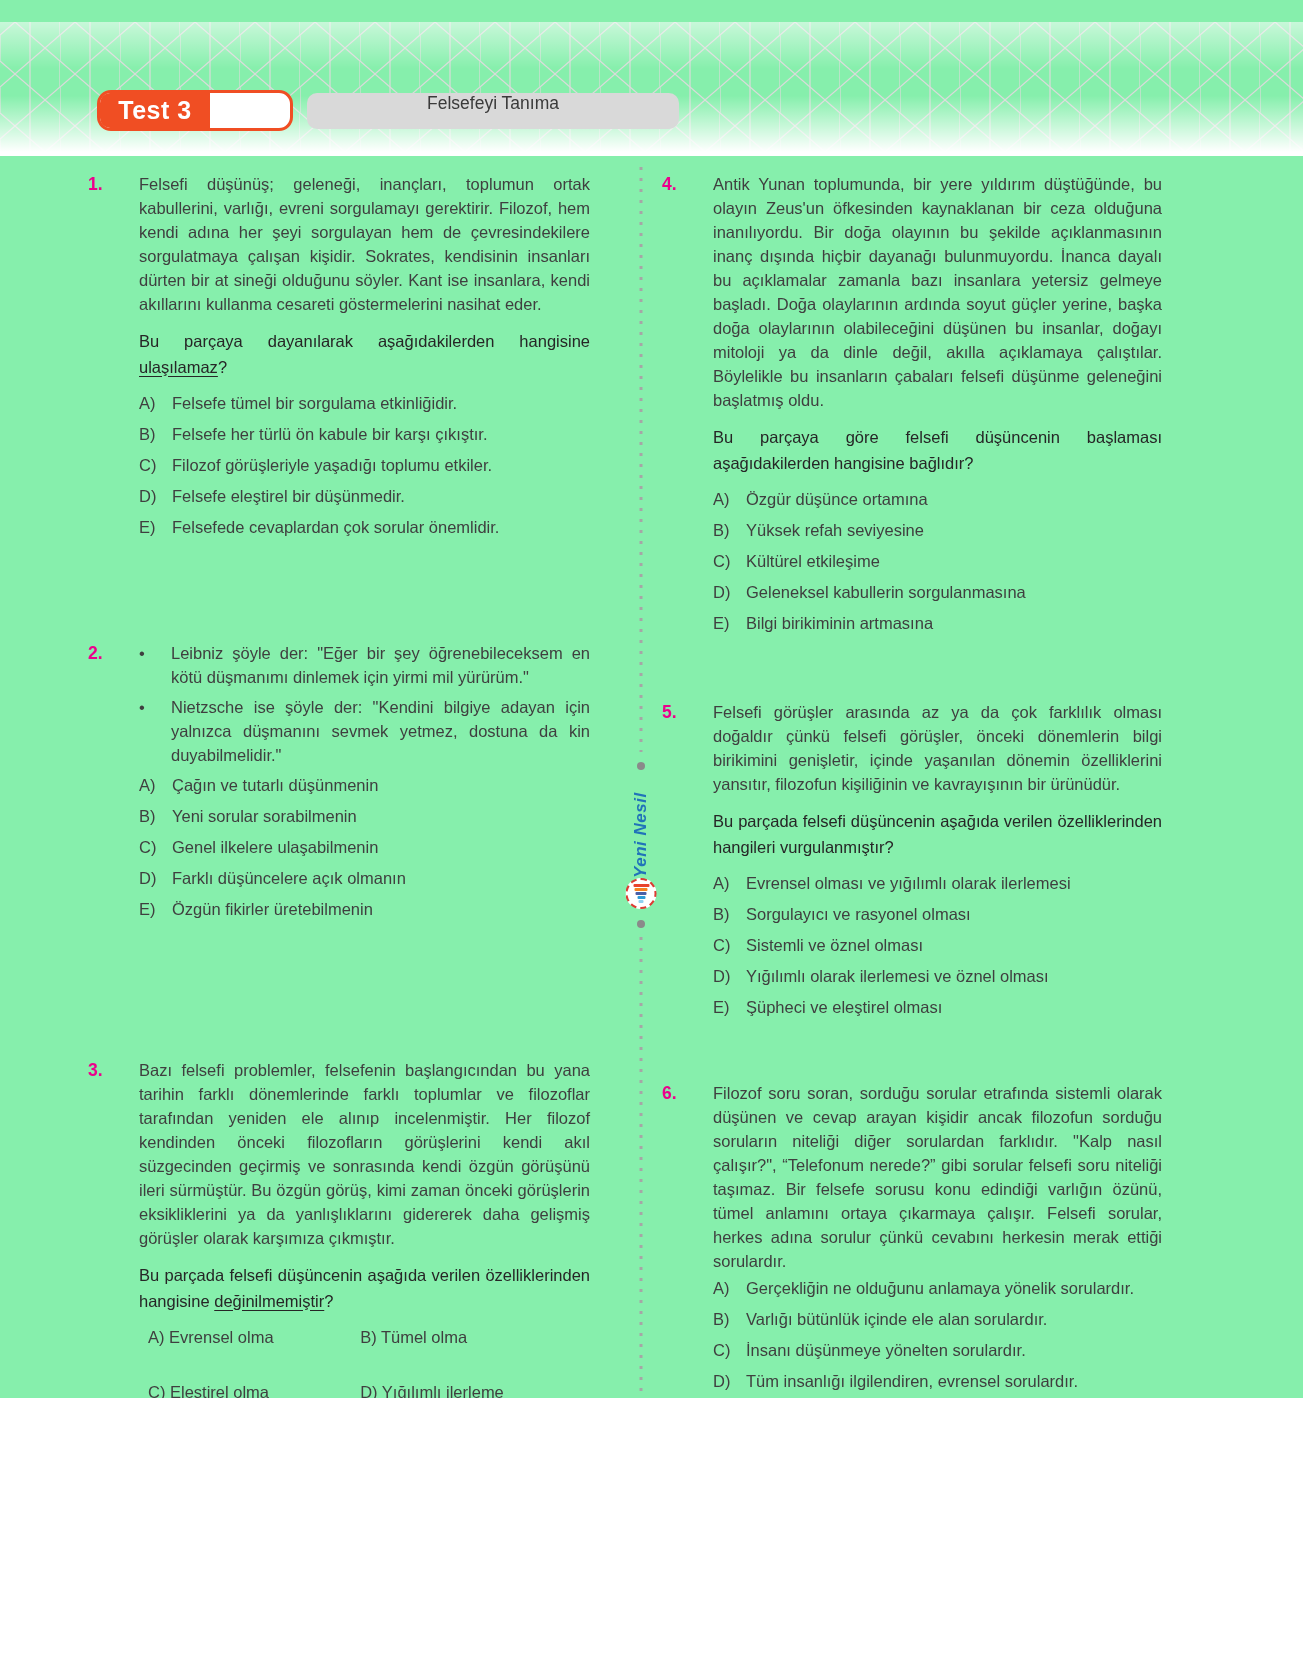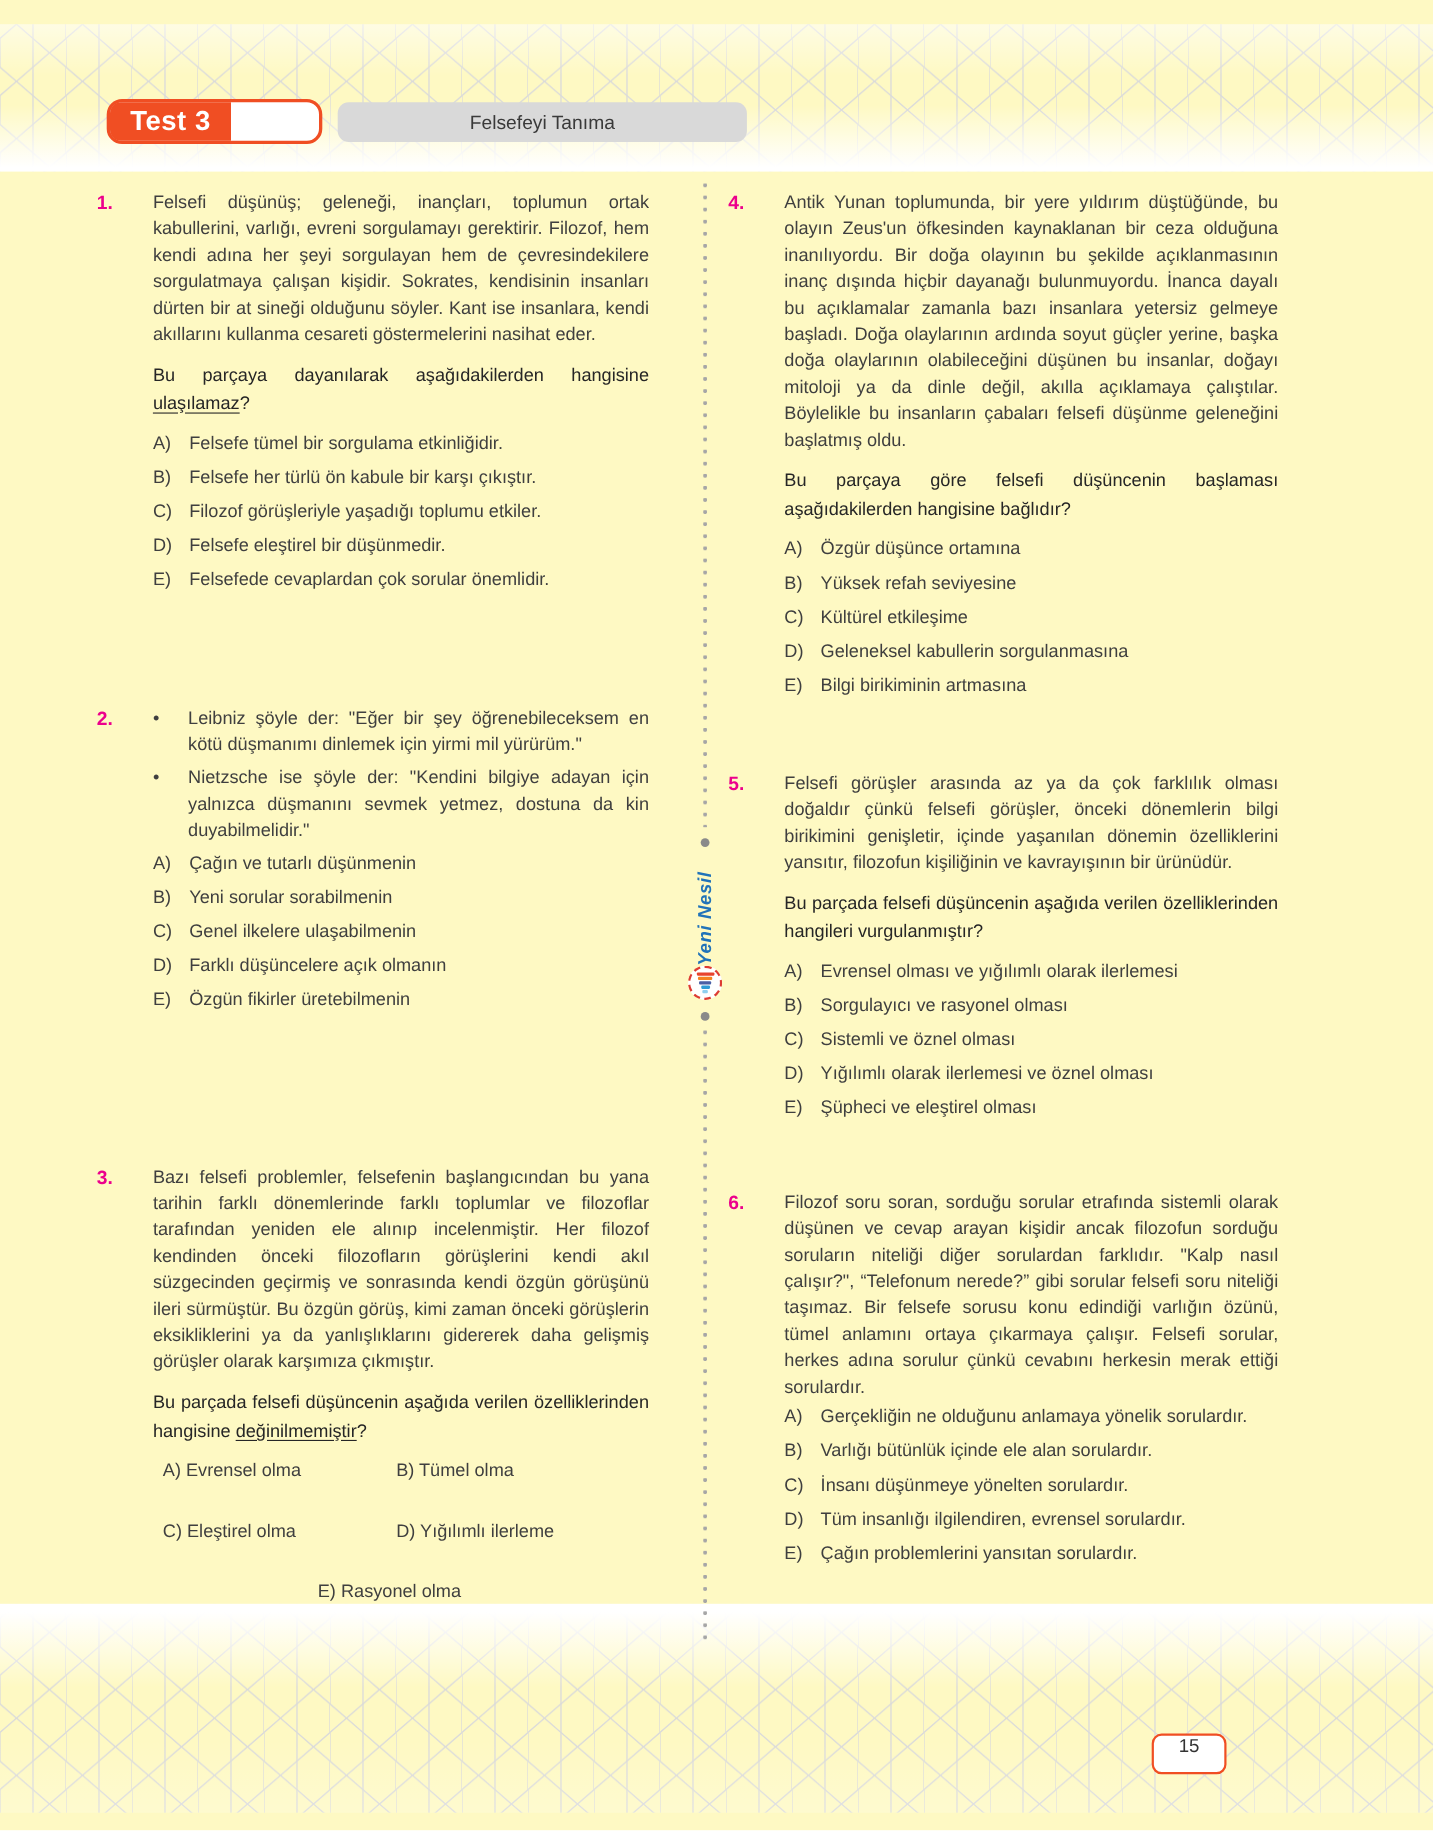--- a/index.html
+++ b/index.html
@@ -1,38 +1,38 @@
 <!DOCTYPE html>
 <html lang="tr"><head>
 <meta charset="utf-8">
 <style>
   * { margin:0; padding:0; box-sizing:border-box; }
   html,body { background:#ffffff; }
   body { font-family:"Liberation Sans", sans-serif; }
 
-  .page { position:relative; width:1303px; height:1664px; background:#fef9c3; overflow:hidden; }
+  .page { position:relative; width:1303px; height:1398px; background:#86efac; overflow:hidden; }
 
   
   .hex-band { position:absolute; left:0; width:1303px; }
   .hex-top { top:22px; height:134px; }
   .hex-bottom { top:1458px; height:190px; }
   .fade { position:absolute; left:0; width:1303px; pointer-events:none; }
   .fade-top { top:22px; height:134px;
     background:linear-gradient(to bottom, rgba(255,255,255,.55), rgba(255,255,255,0) 35%, rgba(255,255,255,0) 55%, #fff 97%); }
   .fade-bottom { top:1458px; height:190px;
     background:linear-gradient(to top, rgba(255,255,255,.2), rgba(255,255,255,0) 35%, rgba(255,255,255,0) 60%, #fff 96%); }
 
   
   .test-badge { position:absolute; left:97px; top:90px; width:196px; height:41px;
     border:3px solid #f04e23; border-radius:14px; background:#fff; z-index:5; }
   .badge-fill { position:absolute; left:0; top:0; bottom:0; width:110px; background:#f04e23;
     border-radius:10px 0 0 10px; display:flex; align-items:center; justify-content:center; }
   .badge-label { color:#fff; font-size:25px; font-weight:bold; letter-spacing:.5px; }
   .subject-bar { position:absolute; left:307px; top:93px; width:372px; height:36px; background:#d9d9d9;
-    border-radius:10px; display:flex; align-items:center; justify-content:center; z-index:5; }
+    border-radius:10px; display:flex; align-items:flex-start; justify-content:center; z-index:5; }
   .subject-label { font-size:17.5px; color:#3a3a3a; }
 
   
   .column { position:absolute; top:172px; z-index:3; }
   .col-left { left:88px; width:502px; }
   .col-right { left:662px; width:500px; }
 
   .question { display:flex; }
   .col-left .question:nth-of-type(2){ margin-top:95px; }
   .col-left .question:nth-of-type(3){ margin-top:130px; }

